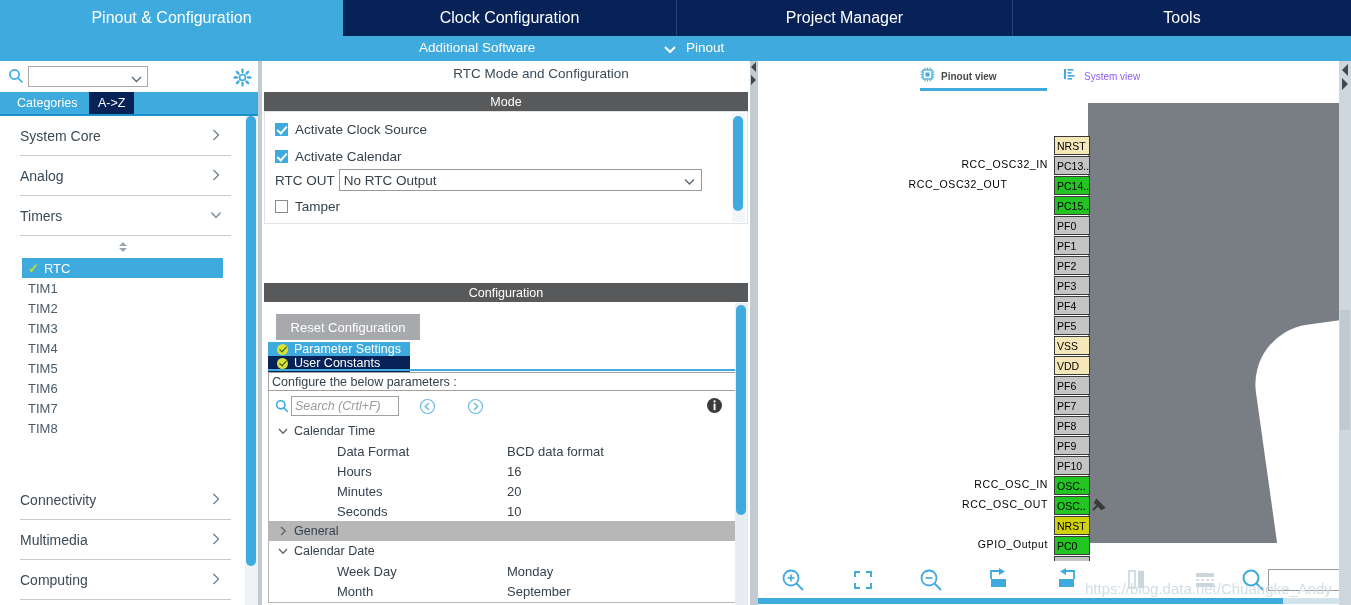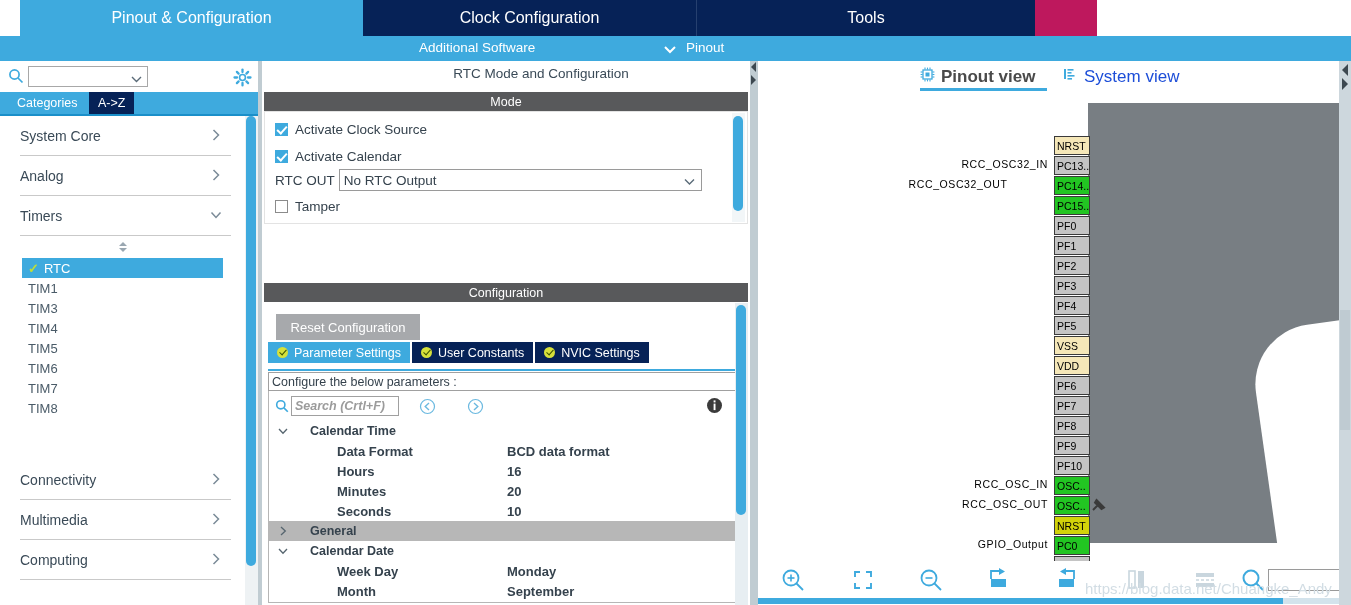--- a/index.html
+++ b/index.html
@@ -11,24 +11,23 @@
   }
   #app {
     position: relative;
     width: 1351px; height: 605px;
     overflow: hidden;
   }
 
   
   .mainbar {
     position: absolute; left: 0; top: 0;
-    width: 1077px; height: 36px;
-    background: #be185d;
+    width: 1351px; height: 36px;
+    background: #701a75;
     display: flex;
-    margin-left: 20px;
   }
   .mtab {
     height: 36px;
     display: flex; align-items: center; justify-content: center;
     color: #ffffff;
     font-size: 16px;
     background: #062257;
     box-sizing: border-box;
     cursor: default;
     border-right: 1px solid #26406f;
@@ -286,20 +285,21 @@
     color: #ffffff;
     font-size: 13px;
     display: flex; align-items: center; justify-content: center;
     border: none;
     font-family: "Liberation Sans", sans-serif;
   }
   .cfgtabs {
     position: absolute; left: 4px; top: 40px;
     display: flex;
     height: 21px;
+    flex-direction: column;
   }
   .cfgtab {
     height: 21px;
     display: flex; align-items: center;
     padding: 0 9px;
     font-size: 12.5px;
     color: #ffffff;
     background: #062257;
     margin-right: 2px;
   }
@@ -339,21 +339,20 @@
     color: #35424d;
   }
   .param-area {
     position: absolute; left: 4px; top: 89px;
     width: 471px; height: 212px;
     border: 1px solid #b6b6b6;
     border-top: none;
     box-sizing: border-box;
     background: #ffffff;
     overflow: hidden;
-    font-weight: bold;
   }
   .param-toolbar {
     position: relative;
     height: 30px;
   }
   .pt-srch-icon {
     position: absolute; left: 6px; top: 8px;
     width: 14px; height: 14px;
   }
   .pt-srch-input {
@@ -378,21 +377,20 @@
     position: absolute; left: 437px; top: 6px;
     width: 17px; height: 17px;
   }
 
   .prm-group {
     height: 20px;
     display: flex; align-items: center;
     font-size: 12.5px;
     color: #35424d;
     padding-left: 8px;
-    gap: 16px;
   }
   .prm-group.greyed {
     background: #b7b7b7;
   }
   .prm-group .gchev {
     width: 12px; height: 12px;
     margin-right: 5px;
     display: inline-block;
   }
   .prm-row {
@@ -435,25 +433,25 @@
     position: absolute; left: 758px; top: 61px;
     width: 593px; height: 544px;
     background: #ffffff;
   }
   .rp-viewtabs {
     position: absolute; left: 0; top: 0;
     width: 593px; height: 32px;
   }
   .viewtab {
     position: absolute; top: 6px;
-    display: flex; align-items: flex-start;
-    font-size: 17px;
+    display: flex; align-items: flex-end;
+    font-size: 10px;
   }
   .viewtab.pinout { left: 162px; color: #4a4a4a; font-weight: bold; }
-  .viewtab.system { left: 305px; color: #1d4ed8; }
+  .viewtab.system { left: 305px; color: #8b5cf6; }
   .viewtab .vicon { width: 15px; height: 15px; margin-right: 6px; }
   .viewtab-underline {
     position: absolute; left: 162px; top: 27px;
     width: 127px; height: 3px;
     background: #3eaade;
   }
 
   .chip-canvas {
     position: absolute; left: 0; top: 32px;
     width: 585px; height: 468px;
@@ -559,20 +557,23 @@
 <body>
 
 <div id="app">
 
   <div class="mainbar">
     <div class="mtab active" style="width:343px">
       <span>Pinout &amp; Configuration</span>
     </div>
     <div class="mtab" style="width:334px">
       <span>Clock Configuration</span>
+    </div>
+    <div class="mtab" style="width:336px">
+      <span>Project Manager</span>
     </div>
     <div class="mtab" style="width:338px;border-right:none">
       <span>Tools</span>
     </div>
   </div>
 
   <div class="subbar">
     <span class="sb-item sb-addsw">Additional Software</span>
     <span class="sb-chev">
       <svg width="14" height="14" viewBox="0 0 14 14">
@@ -662,20 +663,23 @@
         </svg>
       </div>
 
       <div class="peripheral-list">
         <div class="prow selected">
           <span class="pchk">✓</span>
           <span>RTC</span>
         </div>
         <div class="prow">
             <span>TIM1</span>
+          </div>
+        <div class="prow">
+            <span>TIM2</span>
           </div>
         <div class="prow">
             <span>TIM3</span>
           </div>
         <div class="prow">
             <span>TIM4</span>
           </div>
         <div class="prow">
             <span>TIM5</span>
           </div>

